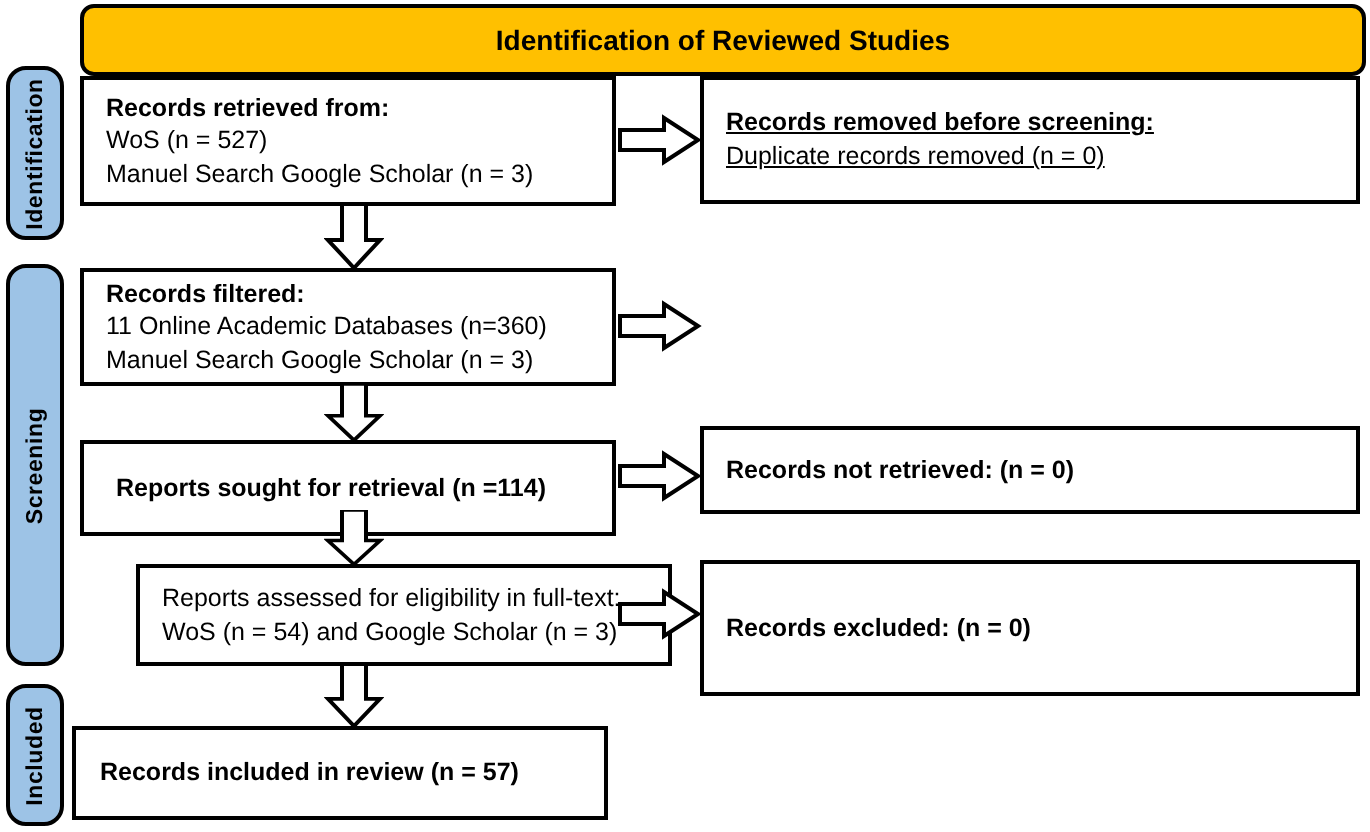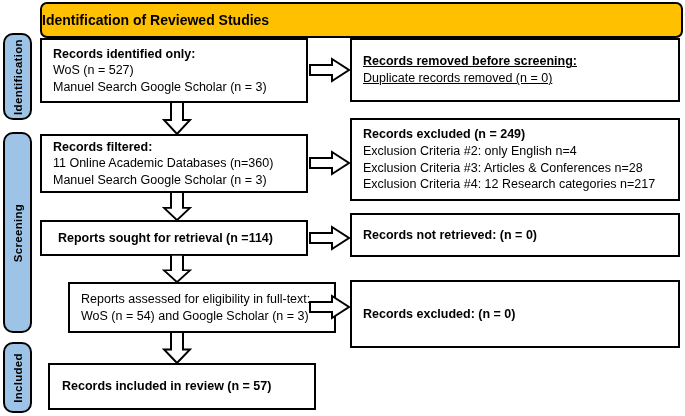--- a/index.html
+++ b/index.html
@@ -10,21 +10,21 @@
     --text:#000000;
   }
   html,body{margin:0;padding:0;background:#fff;}
   body{font-family:"Liberation Sans","DejaVu Sans",sans-serif;color:var(--text);}
   .canvas{position:relative;width:685px;height:416px;background:#fff;overflow:hidden;}
 
   
   .header{
     position:absolute;left:40px;top:2px;width:643px;height:36px;
     background:var(--header_fill);border:2px solid var(--border);border-radius:7px;
-    box-sizing:border-box;display:flex;align-items:center;justify-content:flex-start;
+    box-sizing:border-box;display:flex;align-items:center;justify-content:center;
     font-weight:bold;font-size:14px;
   }
 
   
   .stage{
     position:absolute;left:3px;width:29px;
     background:var(--stage_fill);border:2px solid var(--border);border-radius:10px;
     box-sizing:border-box;
   }
   .stage span{
@@ -40,25 +40,25 @@
   .box{
     position:absolute;background:var(--box_fill);border:2px solid var(--border);
     box-sizing:border-box;display:flex;flex-direction:column;justify-content:center;
     padding:3px 8px 3px 11px;font-size:12.5px;line-height:1.33;
   }
   .box .bold{font-weight:bold;}
   .box-identified{left:40px;top:38px;width:268px;height:65px;}
   .box-removed{left:350px;top:38px;width:330px;height:64px;text-decoration:underline;}
   .box-filtered{left:40px;top:134px;width:268px;height:59px;justify-content:center;}
   .box-excluded249{left:350px;top:118px;width:330px;height:83px;}
-  .box-sought{left:40px;top:220px;width:268px;height:36px;padding-left:16px;}
+  .box-sought{left:40px;top:220px;width:268px;height:48px;padding-left:16px;}
   .box-notretrieved{left:350px;top:213px;width:330px;height:44px;}
   .box-assessed{left:40px;top:282px;width:268px;height:51px;margin-left:28px;}
   .box-excluded0{left:350px;top:280px;width:330px;height:68px;}
-  .box-included{left:48px;top:363px;width:268px;height:47px;padding-left:12px;}
+  .box-included{left:36px;top:363px;width:268px;height:47px;padding-left:12px;}
 
   
   .arrow{position:absolute;}
   .arrow svg{display:block;width:100%;height:100%;}
   .arrow polygon{fill:#fff;stroke:var(--border);stroke-width:2;stroke-linejoin:miter;}
   .ar-1{left:309px;top:57px;width:42px;height:26px;}
   .ar-2{left:309px;top:150px;width:42px;height:26px;}
   .ar-3{left:309px;top:225px;width:42px;height:26px;}
   .ar-4{left:309px;top:294px;width:42px;height:26px;}
   .ad-1{left:162px;top:102px;width:30px;height:33px;}
@@ -79,42 +79,36 @@
     <span>Identification</span>
   </div>
   <div class="stage stage-screening">
     <span>Screening</span>
   </div>
   <div class="stage stage-included">
     <span>Included</span>
   </div>
 
   <div class="box box-identified">
-    <div class="bold">Records identified only:</div>
+    <div class="bold">Records retrieved from:</div>
     <div>WoS (n = 527)</div>
     <div>Manuel Search Google Scholar (n = 3)</div>
   </div>
 
   <div class="box box-removed">
     <div class="bold">Records removed before screening:</div>
     <div>Duplicate records removed (n = 0)</div>
   </div>
 
   <div class="box box-filtered">
     <div class="bold">Records filtered:</div>
     <div>11 Online Academic Databases (n=360)</div>
     <div>Manuel Search Google Scholar (n = 3)</div>
   </div>
 
-  <div class="box box-excluded249">
-    <div class="bold">Records excluded (n = 249)</div>
-    <div>Exclusion Criteria #2: only English n=4</div>
-    <div>Exclusion Criteria #3: Articles &amp; Conferences n=28</div>
-    <div>Exclusion Criteria #4: 12 Research categories n=217</div>
-  </div>
 
   <div class="box box-sought">
     <div class="bold">Reports sought for retrieval (n =114)</div>
   </div>
 
   <div class="box box-notretrieved">
     <div class="bold">Records not retrieved: (n = 0)</div>
   </div>
 
   <div class="box box-assessed">

